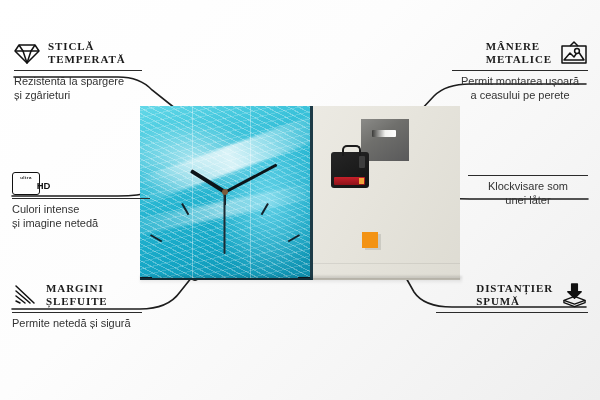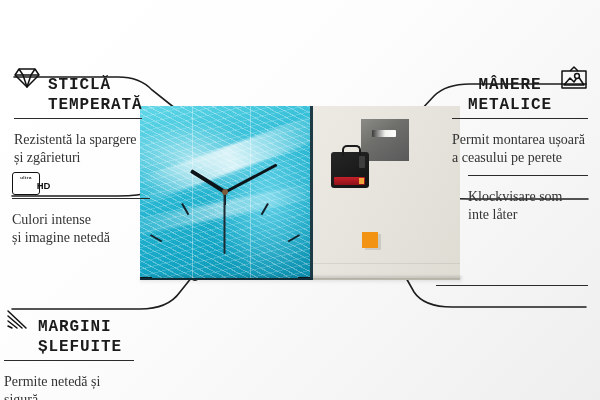--- a/index.html
+++ b/index.html
@@ -215,45 +215,44 @@
 
   
   .callout { position: absolute; }
   .callout .head {
     display: flex;
     align-items: center;
     gap: 8px;
   }
   .callout.right .head { justify-content: flex-end; }
   .title {
-    font-family: Liberation Mono, monospace;
-    font-size: 16px;
+    font-family: Liberation Serif, serif;
+    font-size: 11px;
     font-weight: bold;
     letter-spacing: .9px;
     color: #1b1b1b;
     line-height: 1.22;
     white-space: pre-line;
     text-transform: uppercase;
-    margin-top: 36px;
-  }
-  .callout.right .title { text-align: center; }
+  }
+  .callout.right .title { text-align: left; }
   .rule {
     height: 1px;
     background: #2b2b2b;
     margin-top: 3px;
   }
   .desc {
-    font-family: Liberation Serif, serif;
-    font-size: 14px;
+    font-family: Liberation Sans, sans-serif;
+    font-size: 11px;
     color: #333333;
     line-height: 1.3;
-    margin-top: 12px;
+    margin-top: 3px;
     white-space: pre-line;
   }
-  .callout.right .desc { text-align: left; }
+  .callout.right .desc { text-align: center; }
   .ic { flex: 0 0 auto; display: block; }
 
   
   .hd-badge {
     width: 26px; height: 21px;
     border: 1.6px solid #111;
     border-radius: 3px;
     display: flex;
     flex-direction: column;
     align-items: center;
@@ -365,21 +364,21 @@
       <div class="hd-badge ic">
         <span class="ultra">ultra</span>
         <span class="hd">HD</span>
       </div>
     </div>
     <div class="rule"></div>
     <div class="desc">Culori intense
 și imagine netedă</div>
   </div>
 
-  <div class="callout left" style="left:4px; top:282px; width:130px;">
+  <div class="callout left" style="left:12px; top:282px; width:130px;">
     <div class="head">
       <svg class="ic" width="26" height="22" viewBox="0 0 26 22">
         <g stroke="#111" stroke-width="1.5" stroke-linecap="round" fill="none">
           <path d="M4 2 L22 19"></path>
           <path d="M4 7 L18 19"></path>
           <path d="M4 12 L13 19"></path>
           <path d="M4 17 L8 19"></path>
         </g>
       </svg>
       <div class="title">MARGINI
@@ -403,20 +402,33 @@
       </svg>
     </div>
     <div class="rule"></div>
     <div class="desc">Permit montarea ușoară
 a ceasului pe perete</div>
   </div>
 
   <div class="callout right" style="left:468px; top:172px; width:120px;">
     <div class="rule"></div>
     <div class="desc">Klockvisare som
-inte låter</div>
+unei låter</div>
   </div>
 
   <div class="callout right" style="left:436px; top:282px; width:152px;">
+    <div class="head">
+      <div class="title">DISTANȚIER
+SPUMĂ</div>
+      <svg class="ic" width="27" height="25" viewBox="0 0 28 26">
+        <g fill="#111" stroke="#111" stroke-width="1.4" stroke-linejoin="round">
+          <path d="M11 1 L17 1 L17 9 L21 9 L14 16 L7 9 L11 9 Z"></path>
+        </g>
+        <g fill="none" stroke="#111" stroke-width="1.4" stroke-linejoin="round">
+          <path d="M14 14 L25 18 L14 22 L3 18 Z"></path>
+          <path d="M3 18 L3 20.5 L14 24.5 L25 20.5 L25 18"></path>
+        </g>
+      </svg>
+    </div>
     <div class="rule"></div>
   </div>
 
 </div>
 
 </body></html>

